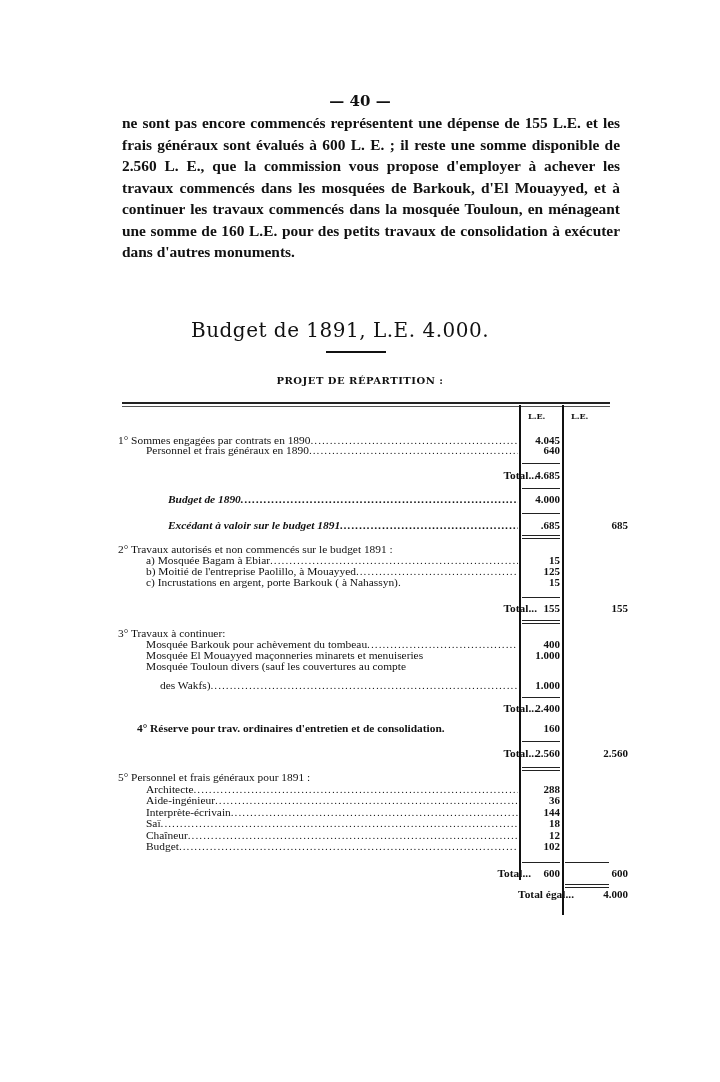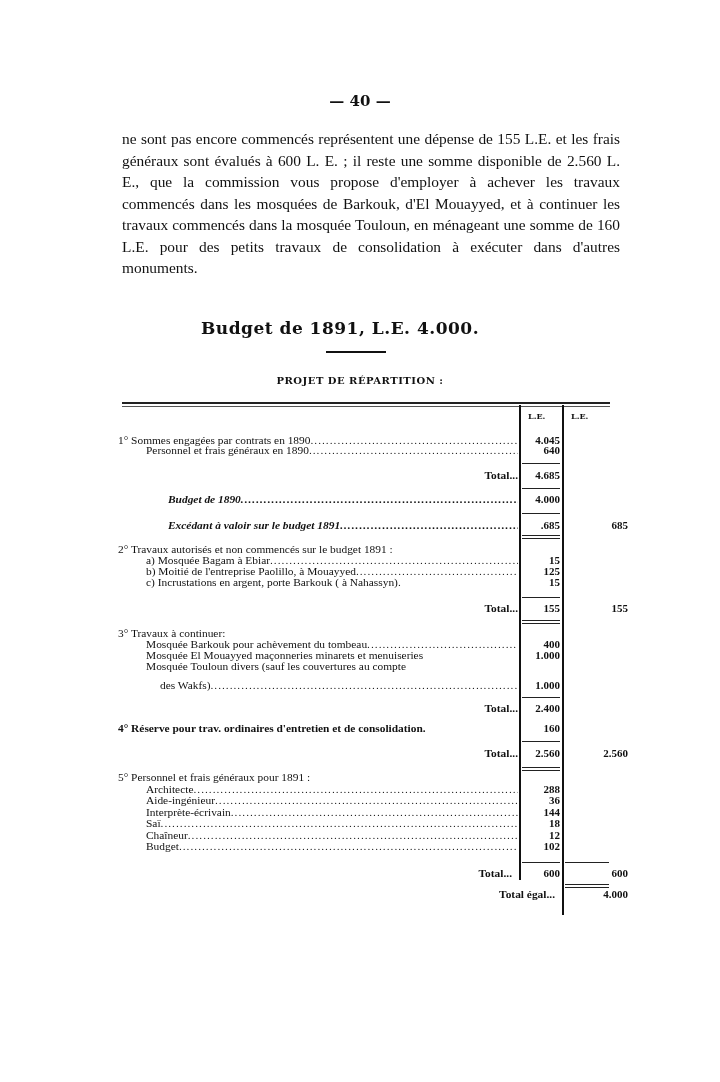--- a/index.html
+++ b/index.html
@@ -1,31 +1,31 @@
 <!DOCTYPE html>
 <html><head>
 <meta charset="utf-8">
 <style>
   html, body { margin:0; padding:0; background:#fff; }
   body { width:720px; height:1082px; position:relative; overflow:hidden; color:#111; font-family:"DejaVu Serif", serif; }
   .page-num { position:absolute; top:92px; left:0; width:720px; text-align:center; font-weight:bold; font-size:15px; }
-  .para { position:absolute; top:128px; left:122px; width:498px; font-family:"Liberation Serif", serif; font-weight:normal; font-size:15.4px; line-height:21.5px; text-align:justify; }
-  .title { position:absolute; top:318px; left:0; width:680px; text-align:center; font-family:"DejaVu Serif", serif; font-weight:bold; font-size:17px; letter-spacing:0.5px; }
+  .para { position:absolute; top:112px; left:122px; width:498px; font-family:"Liberation Serif", serif; font-weight:bold; font-size:15.4px; line-height:21.5px; text-align:justify; }
+  .title { position:absolute; top:318px; left:0; width:680px; text-align:center; font-family:"DejaVu Serif", serif; font-weight:normal; font-size:20px; letter-spacing:0.5px; }
   .title-rule { position:absolute; top:351px; left:326px; width:60px; height:2px; background:#111; }
   .subtitle { position:absolute; top:375px; left:0; width:720px; text-align:center; font-family:"DejaVu Serif", serif; font-weight:bold; font-size:10px; letter-spacing:0.5px; }
   .top-rule { position:absolute; top:402px; left:122px; width:488px; height:2px; border-top:2px solid #222; border-bottom:1px solid #555; }
   .vline { position:absolute; background:#111; width:2px; }
   .col-head { position:absolute; top:411px; font-family:"DejaVu Serif", serif; font-weight:bold; font-size:8px; }
   .row { position:absolute; left:118px; font-family:"Liberation Serif", serif; font-size:11.4px; line-height:11px; white-space:nowrap; }
   .lbl { position:absolute; white-space:nowrap; overflow:hidden; }
   .lbl .dots { letter-spacing:1px; }
   .num { position:absolute; text-align:right; font-weight:bold; font-size:11px; }
   .c1 { left:402px; width:40px; }
   .c2 { left:442px; width:48px;padding-left:20px; }
-  .bold { font-weight:bold; }
+  .bold { font-weight:bold;margin-left:19px; }
   .ital { font-style:italic; font-weight:bold; }
   .hrule { position:absolute; height:0; border-top:1.5px solid #222; }
   .dbl { position:absolute; height:2px; border-top:1.5px solid #222; border-bottom:1.5px solid #222; }
 </style>
 </head>
 <body>
 
 <div class="page-num">— 40 —</div>
 <div class="para">ne sont pas encore commencés représentent une dépense de 155 L.E. et les frais généraux sont évalués à 600 L. E. ; il reste une somme disponible de 2.560 L. E., que la commission vous propose d'employer à achever les travaux commencés dans les mosquées de Barkouk, d'El Mouayyed, et à continuer les travaux commencés dans la mosquée Touloun, en ménageant une somme de 160 L.E. pour des petits travaux de consolidation à exécuter dans d'autres monuments.</div>
 <div class="title">Budget de 1891, L.E. 4.000.</div>

